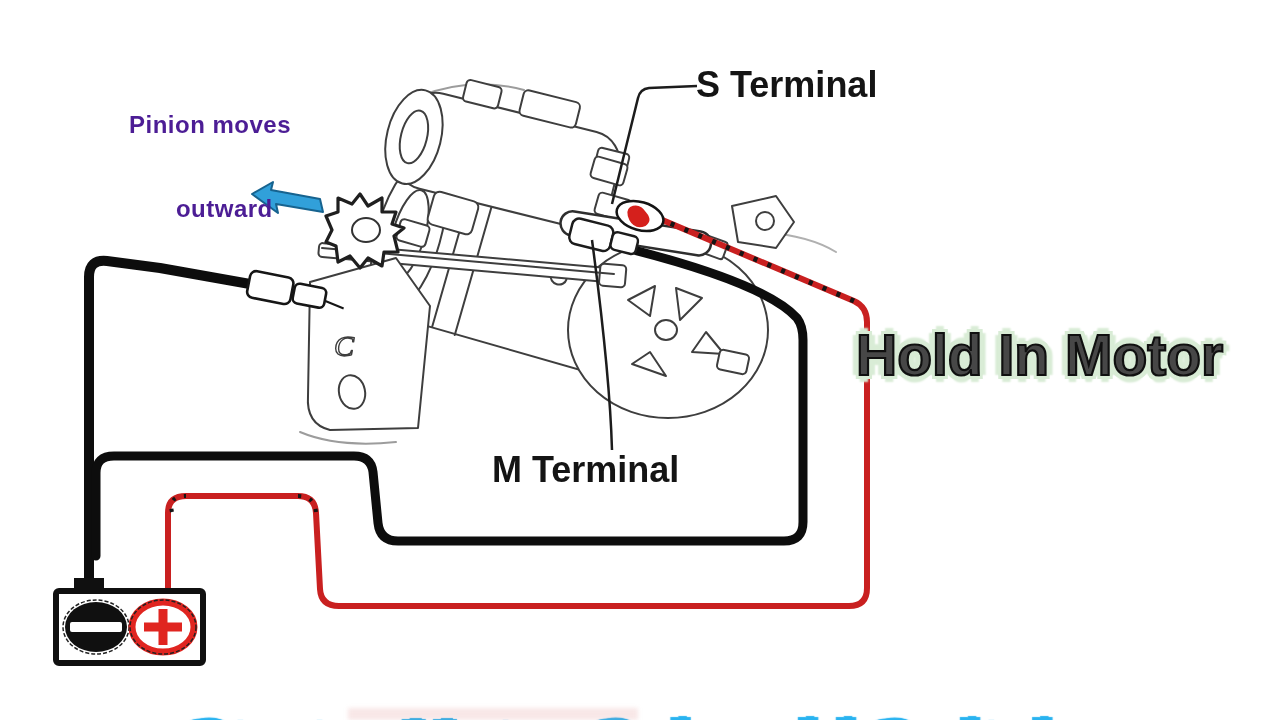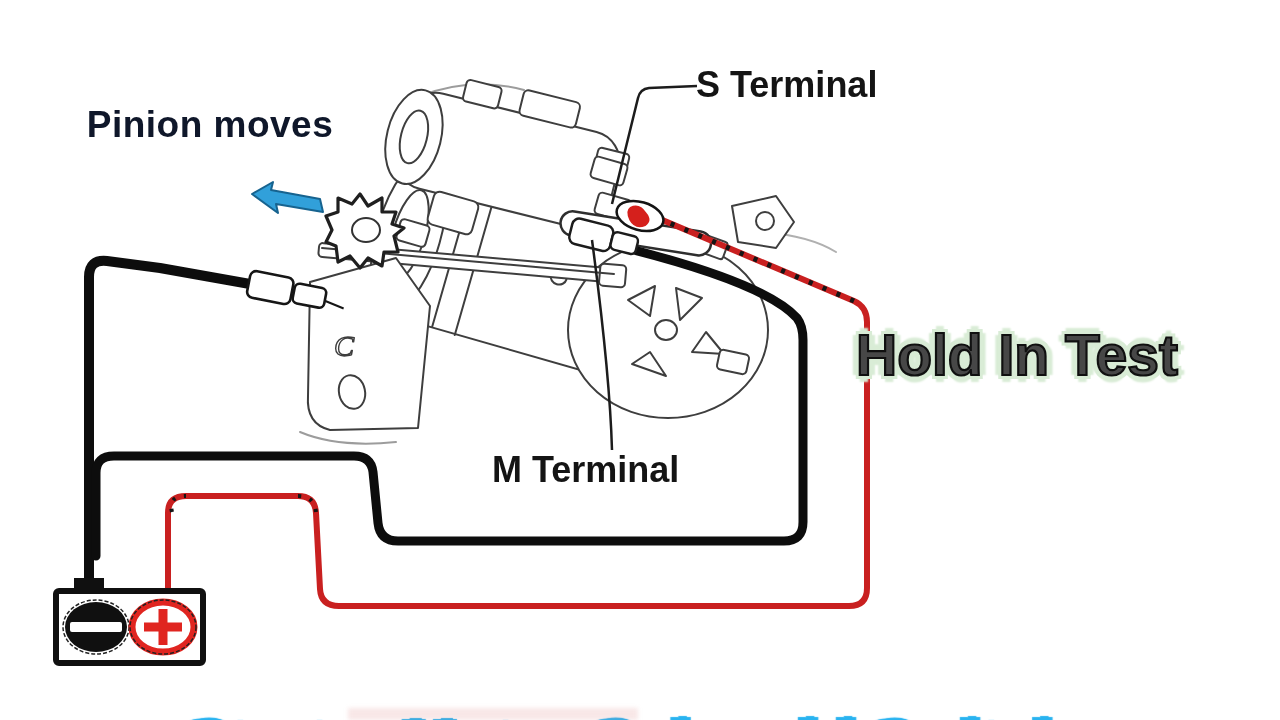--- a/index.html
+++ b/index.html
@@ -1,21 +1,21 @@
 <!DOCTYPE html>
 <html><head>
 <meta charset="utf-8">
 <style>
   html,body{margin:0;padding:0;background:#ffffff;}
   .stage{position:relative;width:1280px;height:720px;background:#ffffff;overflow:hidden;
          font-family:"Liberation Sans",sans-serif;}
   .art{position:absolute;left:0;top:0;}
   .label{position:absolute;color:#141414;font-weight:bold;white-space:pre;}
-  .pinion{left:58px;top:104px;width:304px;text-align:center;font-size:37px;line-height:42px;
-          letter-spacing:.5px;color:#0f172a;}
+  .pinion{left:58px;top:104px;width:304px;text-align:center;font-size:24px;line-height:42px;
+          letter-spacing:.5px;color:#4c1d95;}
   .s-term{left:696px;top:64px;font-size:36px;}
   .m-term{left:492px;top:449px;font-size:36px;}
   .tests{position:absolute;left:856px;top:118px;font-weight:bold;font-size:57px;line-height:95px;
          color:#474747;-webkit-text-stroke:2.2px #101010;white-space:pre;
          text-shadow:0 0 5px #d9ecd6,4px 0 0 #d9ecd6,-4px 0 0 #d9ecd6,0 4px 0 #d9ecd6,0 -4px 0 #d9ecd6,
            4px 4px 0 #d9ecd6,-4px 4px 0 #d9ecd6,4px -4px 0 #d9ecd6,-4px -4px 0 #d9ecd6,
            7px 0 2px #d9ecd6,-7px 0 2px #d9ecd6,0 7px 2px #d9ecd6,0 -7px 2px #d9ecd6;}
   .title{position:absolute;left:0;top:526px;width:1258px;text-align:center;font-weight:bold;
          font-size:62px;line-height:88px;color:#b22d52;-webkit-text-stroke:2.6px #160409;white-space:pre;
          text-shadow:5px 0 0 #29b3f0,-5px 0 0 #29b3f0,0 5px 0 #29b3f0,0 -5px 0 #29b3f0,
@@ -140,28 +140,29 @@
       </g>
       <g>
         <ellipse cx="163" cy="627" rx="31" ry="25" fill="#ffffff" stroke-width="7" stroke="#e02520"></ellipse>
         <ellipse cx="163" cy="627" rx="33" ry="27" fill="none" stroke="#222222" stroke-width="1.5" stroke-dasharray="4 2"></ellipse>
         <path d="M 163 609 L 163 645 M 144 627 L 182 627" fill="none" stroke-width="9" stroke="#e02520"></path>
       </g>
     </g>
   </svg>
 
   <div class="label pinion"><span>Pinion moves</span><br>
+    <span>outward</span>
   </div>
 
   <div class="label s-term">S Terminal</div>
 
   <div class="label m-term">M Terminal</div>
 
   <div class="tests">
-    <div>Hold In Test</div>
+    <div>Hold In Motor</div>
     
   </div>
 
   <div class="title">
     <div>Starter Motor Solenoid Switch</div>
     
   </div>
 
   <div class="bottom-smudge"></div>
 </div>

